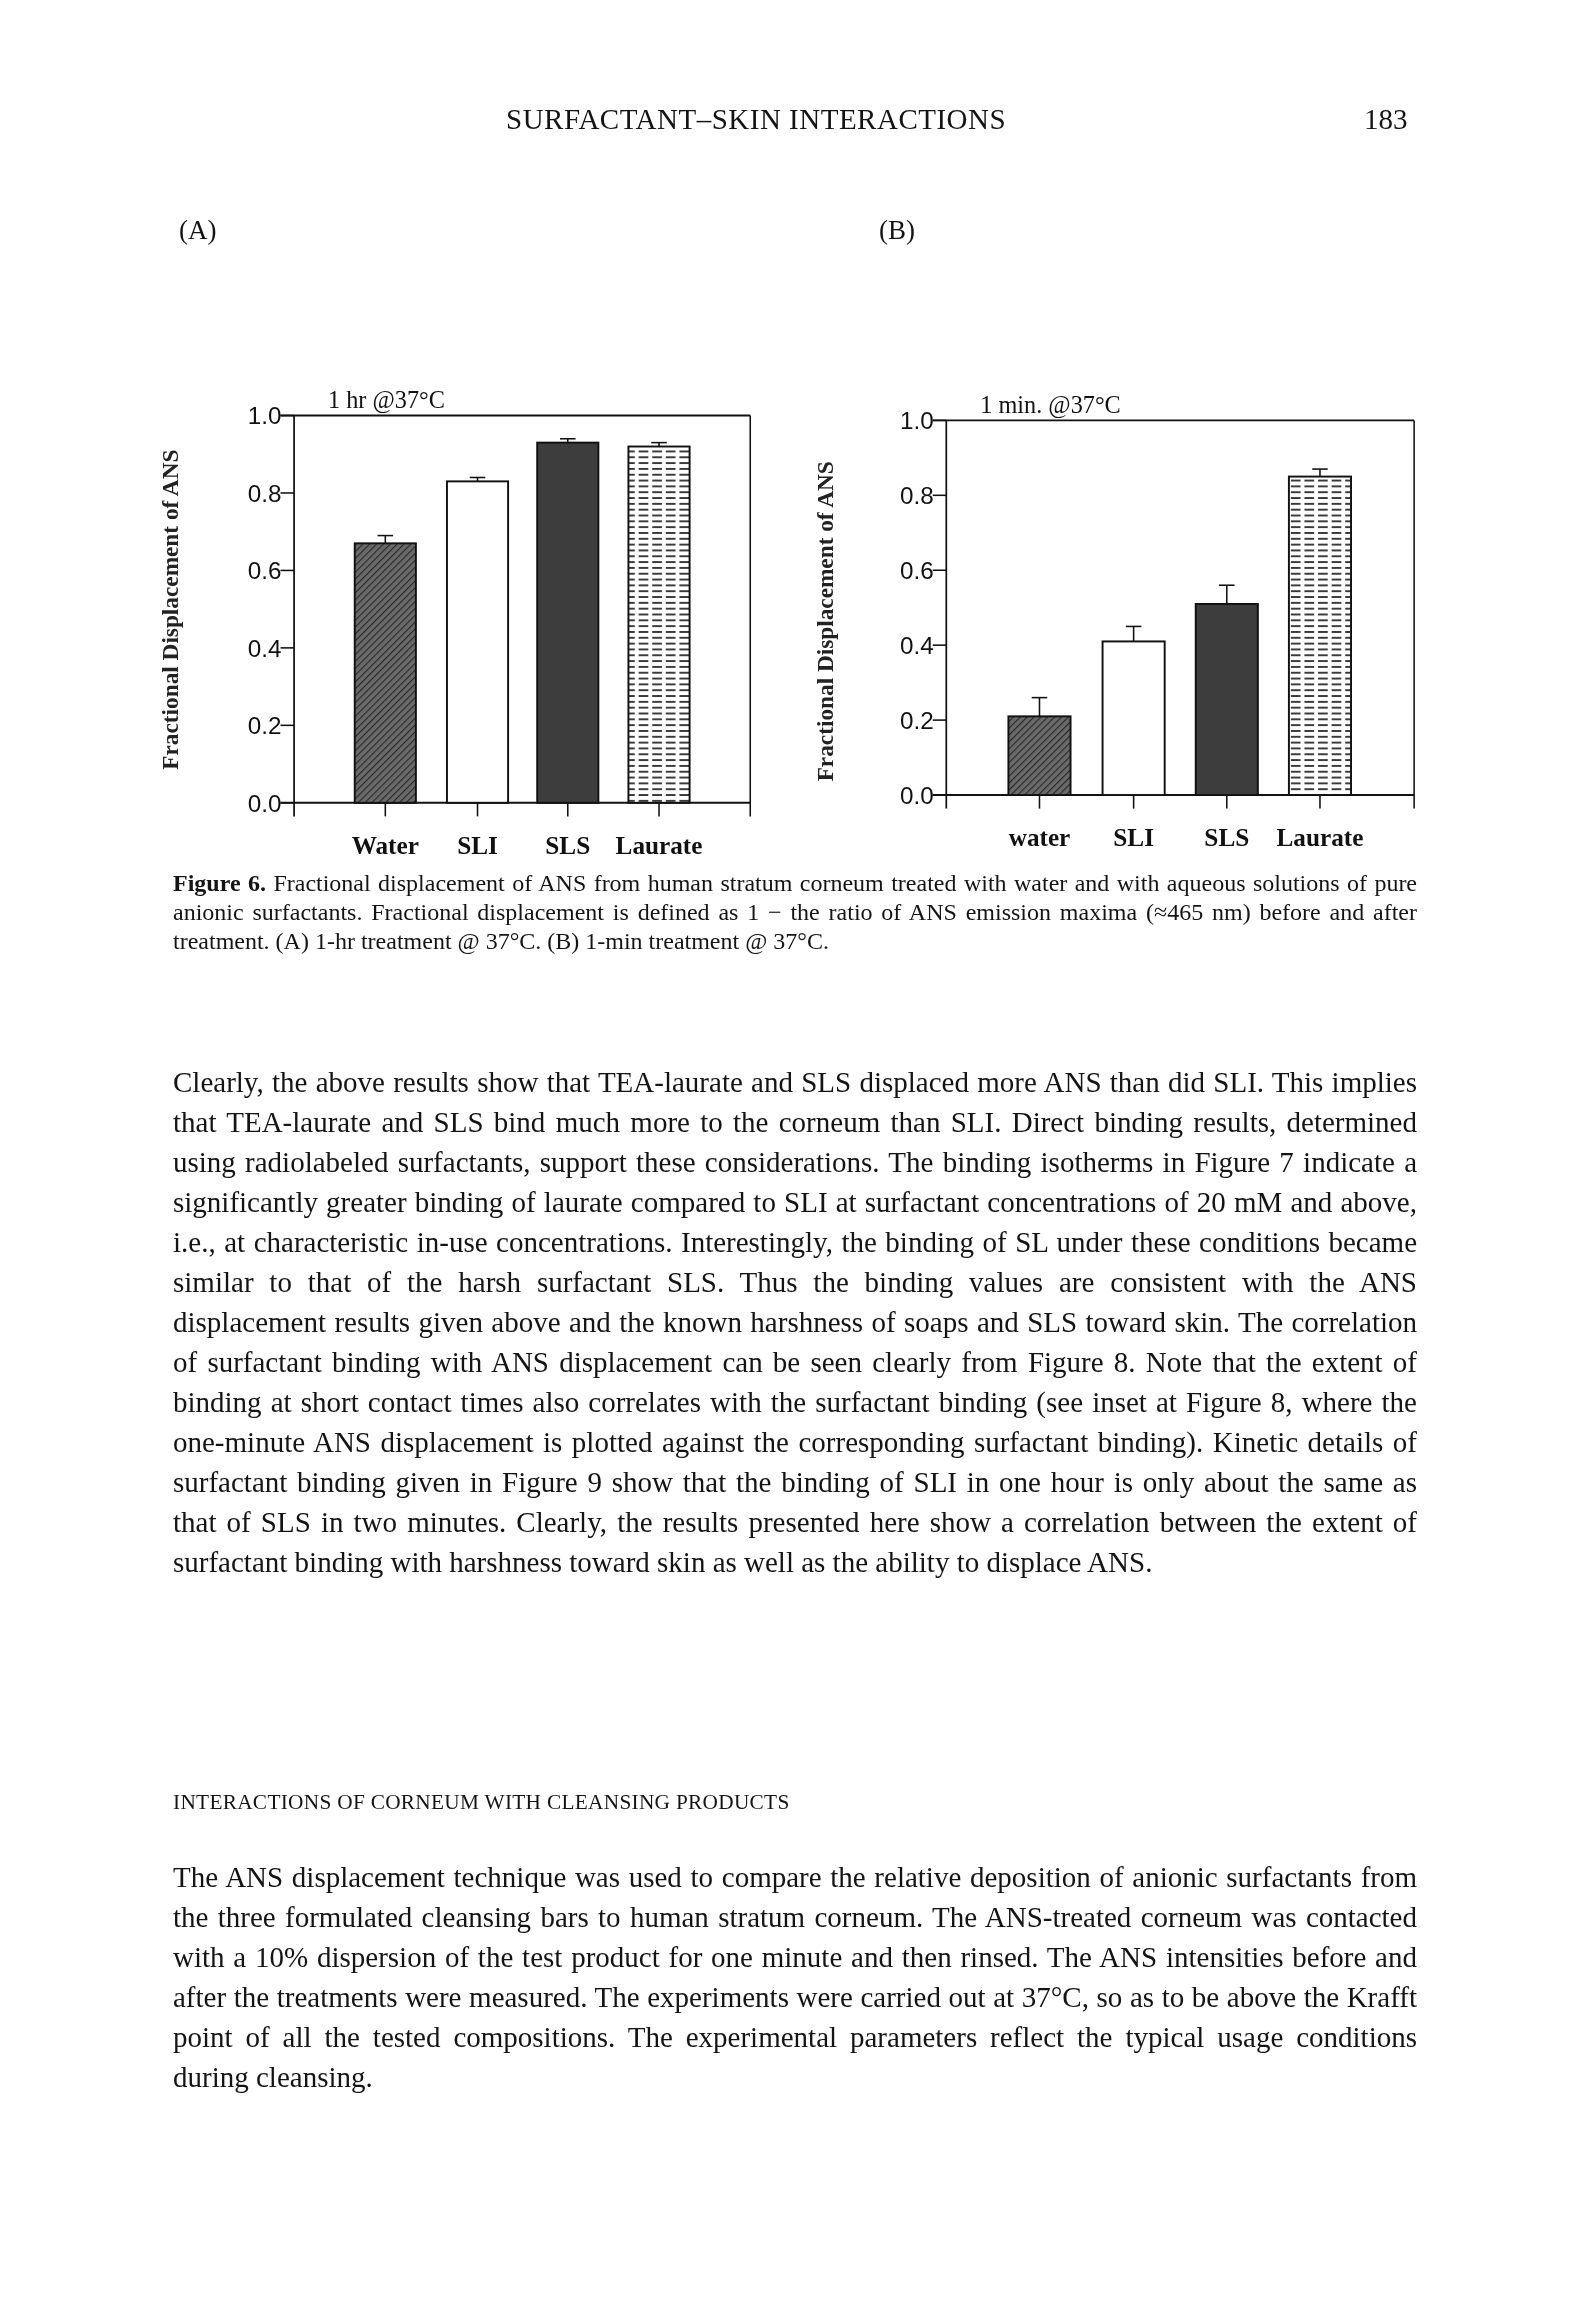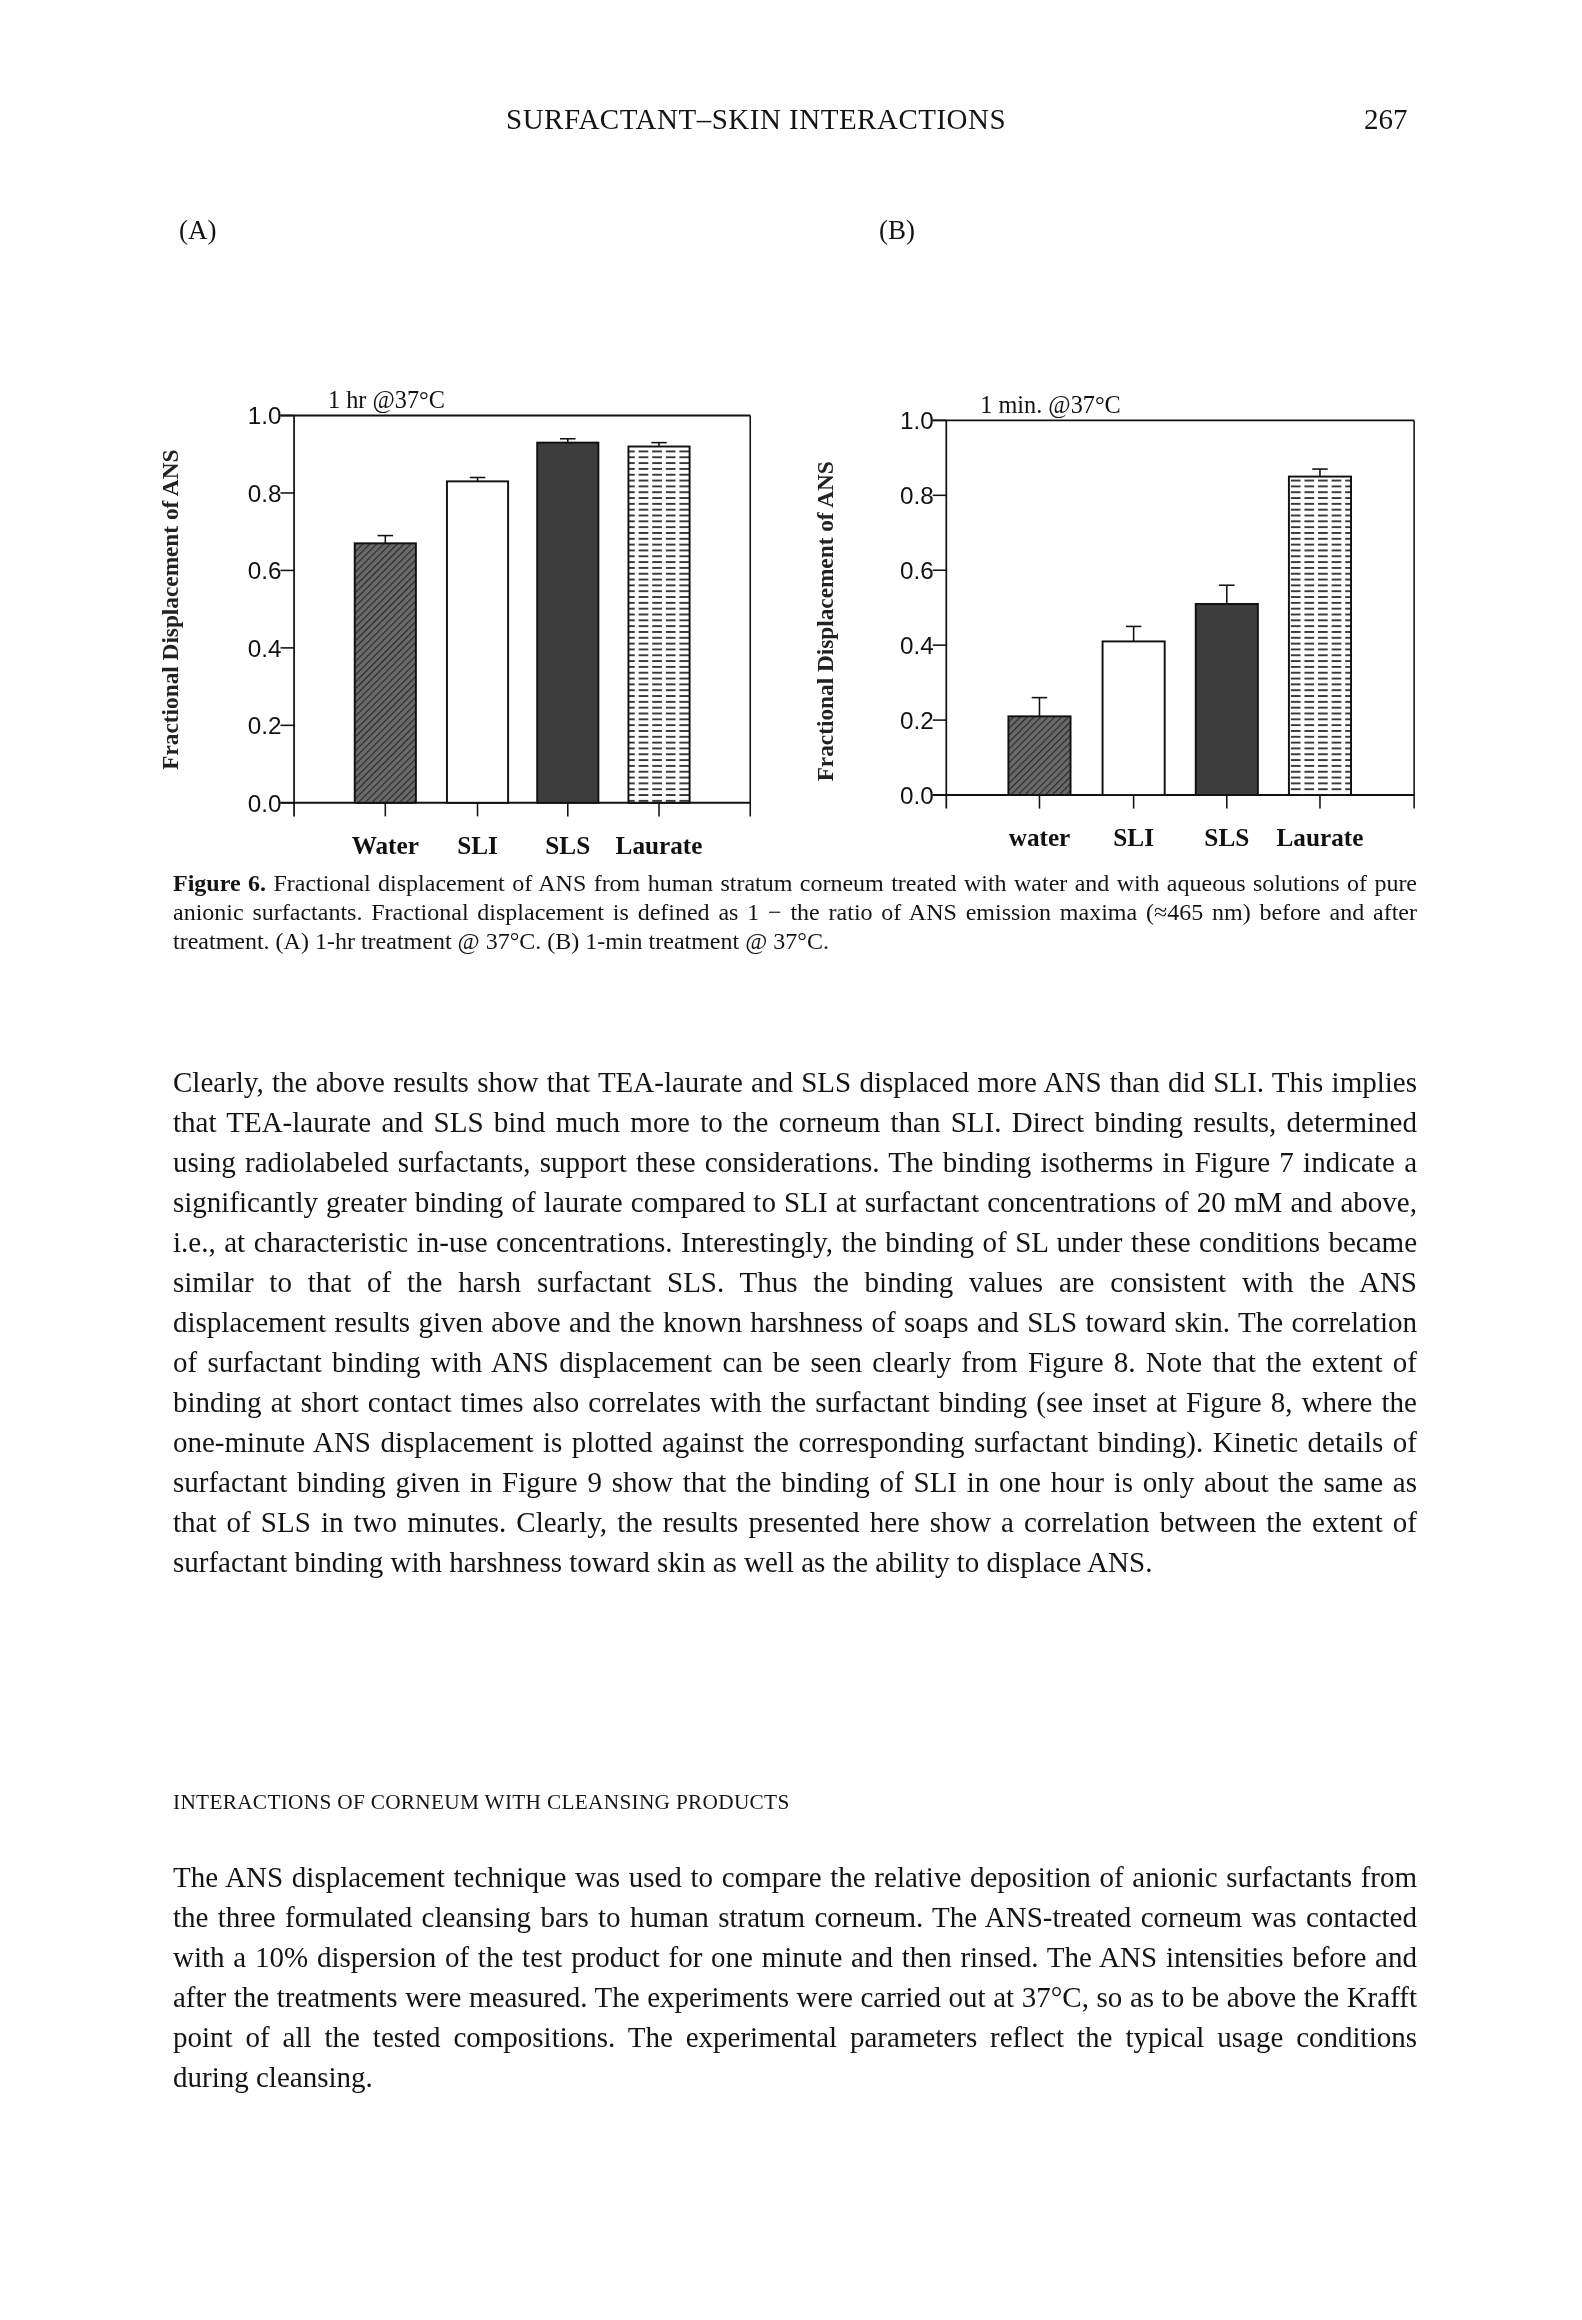--- a/index.html
+++ b/index.html
@@ -16,21 +16,21 @@
   .section-head { left: 173px; top: 1790px; font-size: 21.3px; letter-spacing: 0.3px; white-space: nowrap; }
   .ax-tick-label { font-family: "Liberation Sans", "DejaVu Sans", sans-serif; font-size: 25px; fill: #111; }
   .ax-cat-label { font-family: "Liberation Serif", "DejaVu Serif", serif; font-size: 26px; font-weight: bold; fill: #111; }
   .ax-title { font-family: "Liberation Serif", "DejaVu Serif", serif; font-size: 25px; fill: #111; }
   .ax-ylabel { font-family: "Liberation Serif", "DejaVu Serif", serif; font-size: 24px; font-weight: bold; fill: #222; }
 </style>
 </head>
 <body>
 
 <div class="abs running-head">SURFACTANT–SKIN INTERACTIONS</div>
-<div class="abs page-num">267</div>
+<div class="abs page-num">183</div>
 
 <div class="abs panel-label" style="left:179px;">(A)</div>
 <div class="abs panel-label" style="left:879px;">(B)</div>
 
 <svg class="chart-svg" width="1583" height="932" viewBox="0 0 1631 960">
   <defs>
     <pattern id="diag" patternUnits="userSpaceOnUse" width="5" height="5" patternTransform="rotate(45)">
       <rect width="5" height="5" fill="#6a6a6a"></rect>
       <line x1="0" y1="0" x2="0" y2="5" stroke="#2a2a2a" stroke-width="2.4"></line>
     </pattern>

